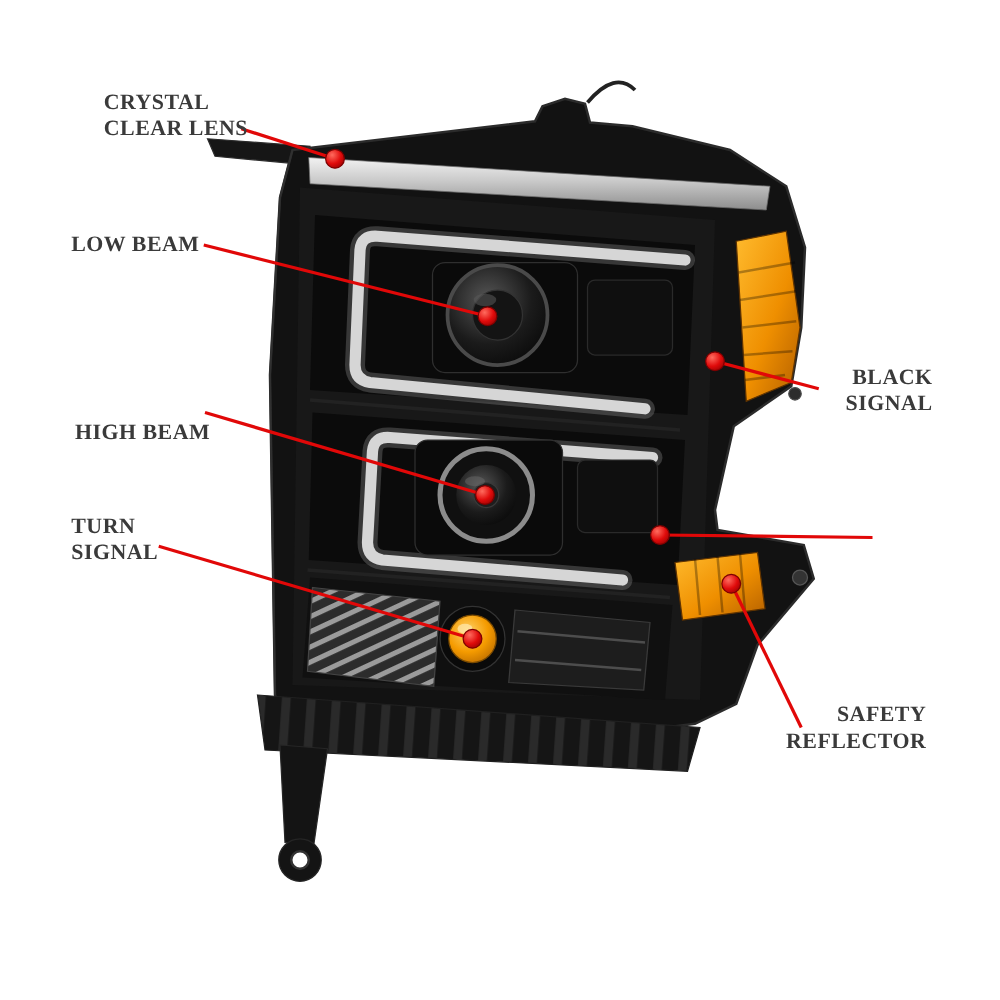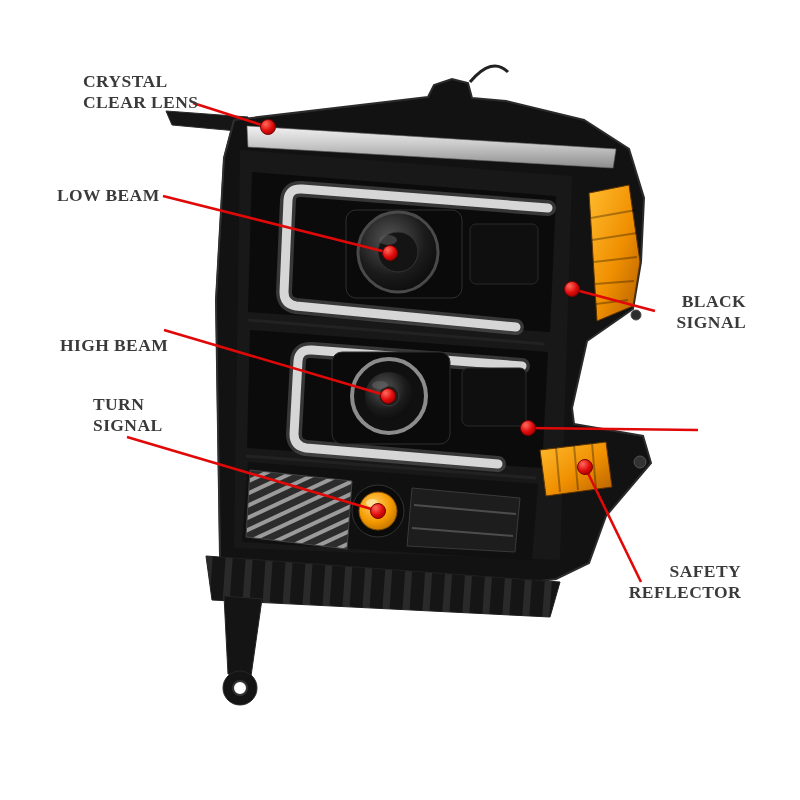--- a/index.html
+++ b/index.html
@@ -24,21 +24,21 @@
     font-size:17.5px;
     line-height:1.22;
     letter-spacing:.4px;
     color:var(--label-text);
     white-space:pre-line;
   }
   .align-right{text-align:right;}
   .lbl-ccl{left:83px;top:71px;}
   .lbl-low{left:57px;top:185px;}
   .lbl-high{left:60px;top:319px;margin-top:16px;}
-  .lbl-turn{left:57px;top:394px;margin-left:36px;}
+  .lbl-turn{left:57px;top:410px;}
   .lbl-blackhousing{right:54px;top:291px;}
   .lbl-led{right:50px;top:396px;}
   .lbl-safety{right:59px;top:561px;text-align:right;}
   .leader{stroke:var(--accent-red);stroke-width:2.6;}
   .dot{stroke:#7e0000;stroke-width:1;}
 </style>
 </head>
 <body>
 
 <div class="stage">

